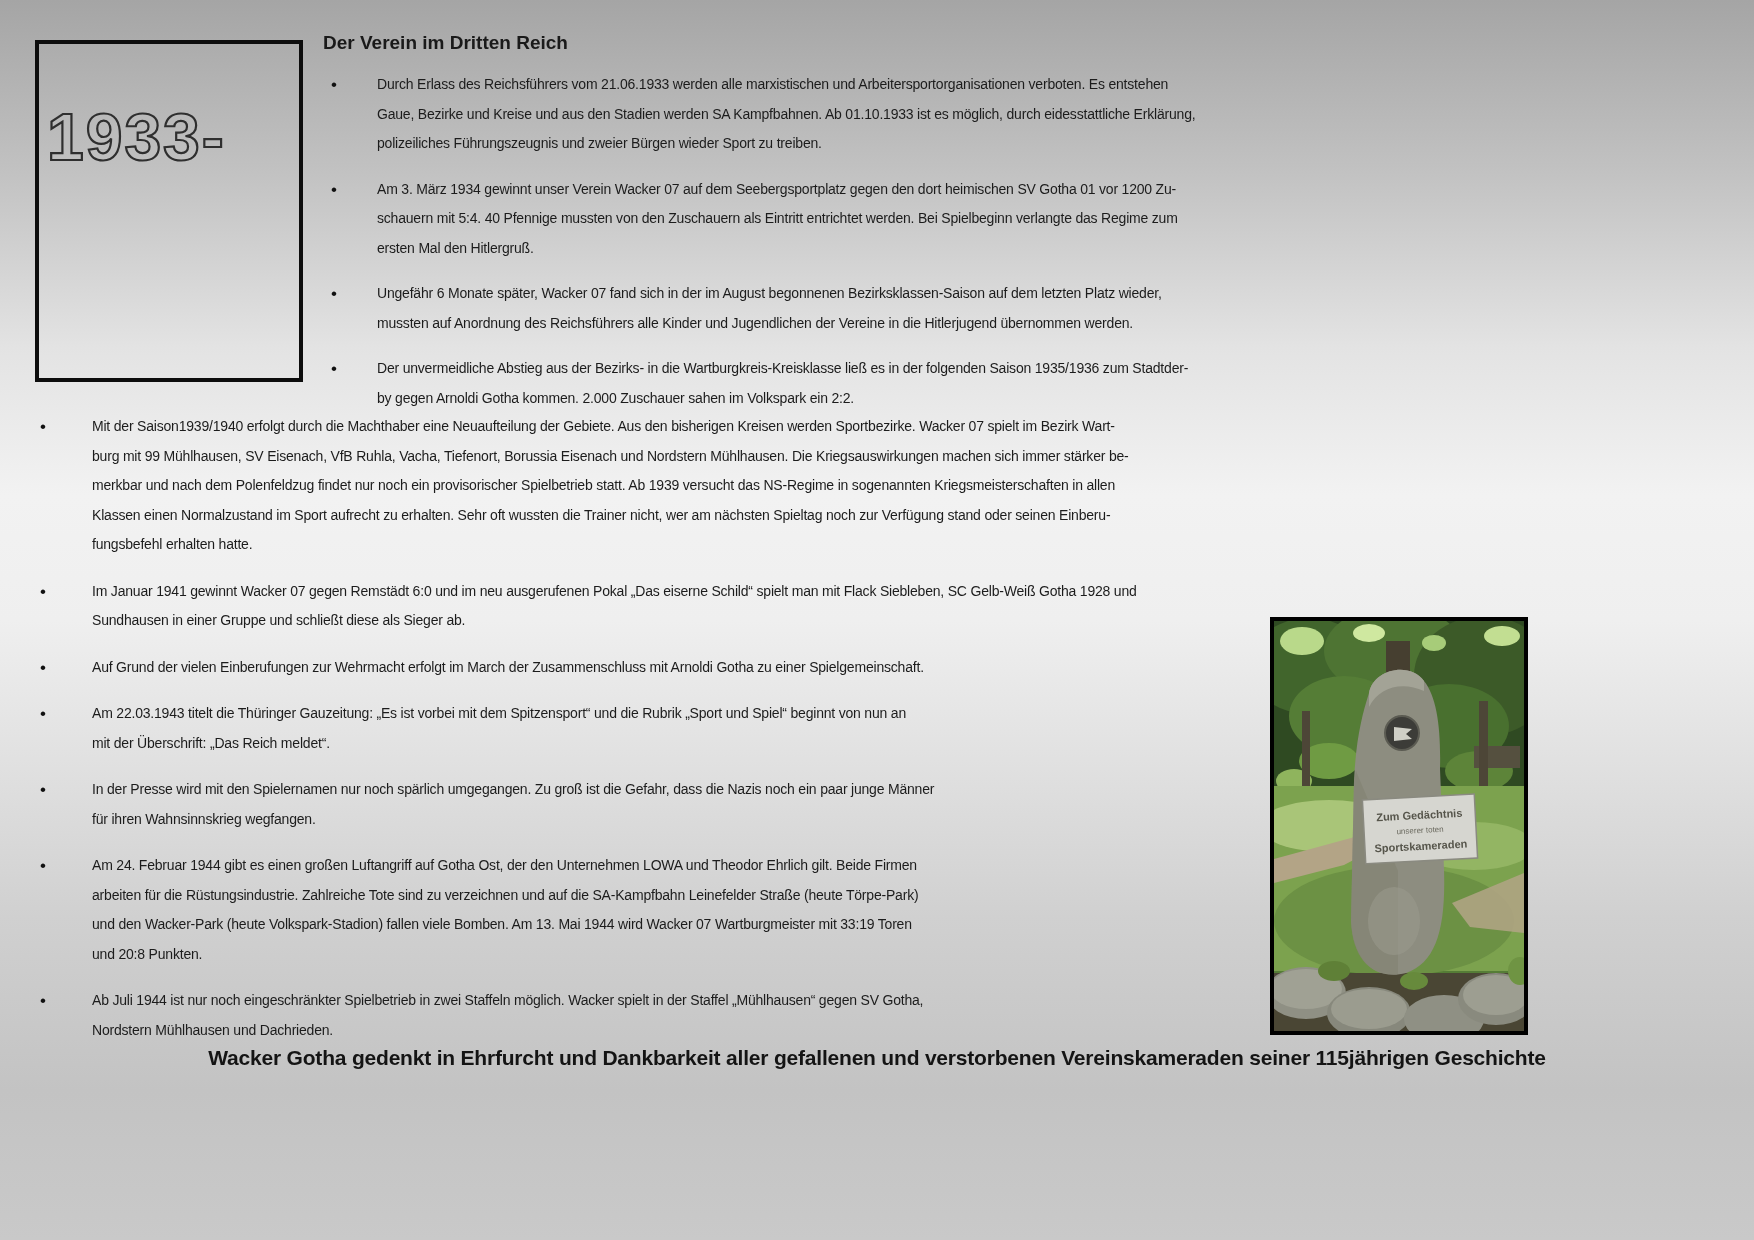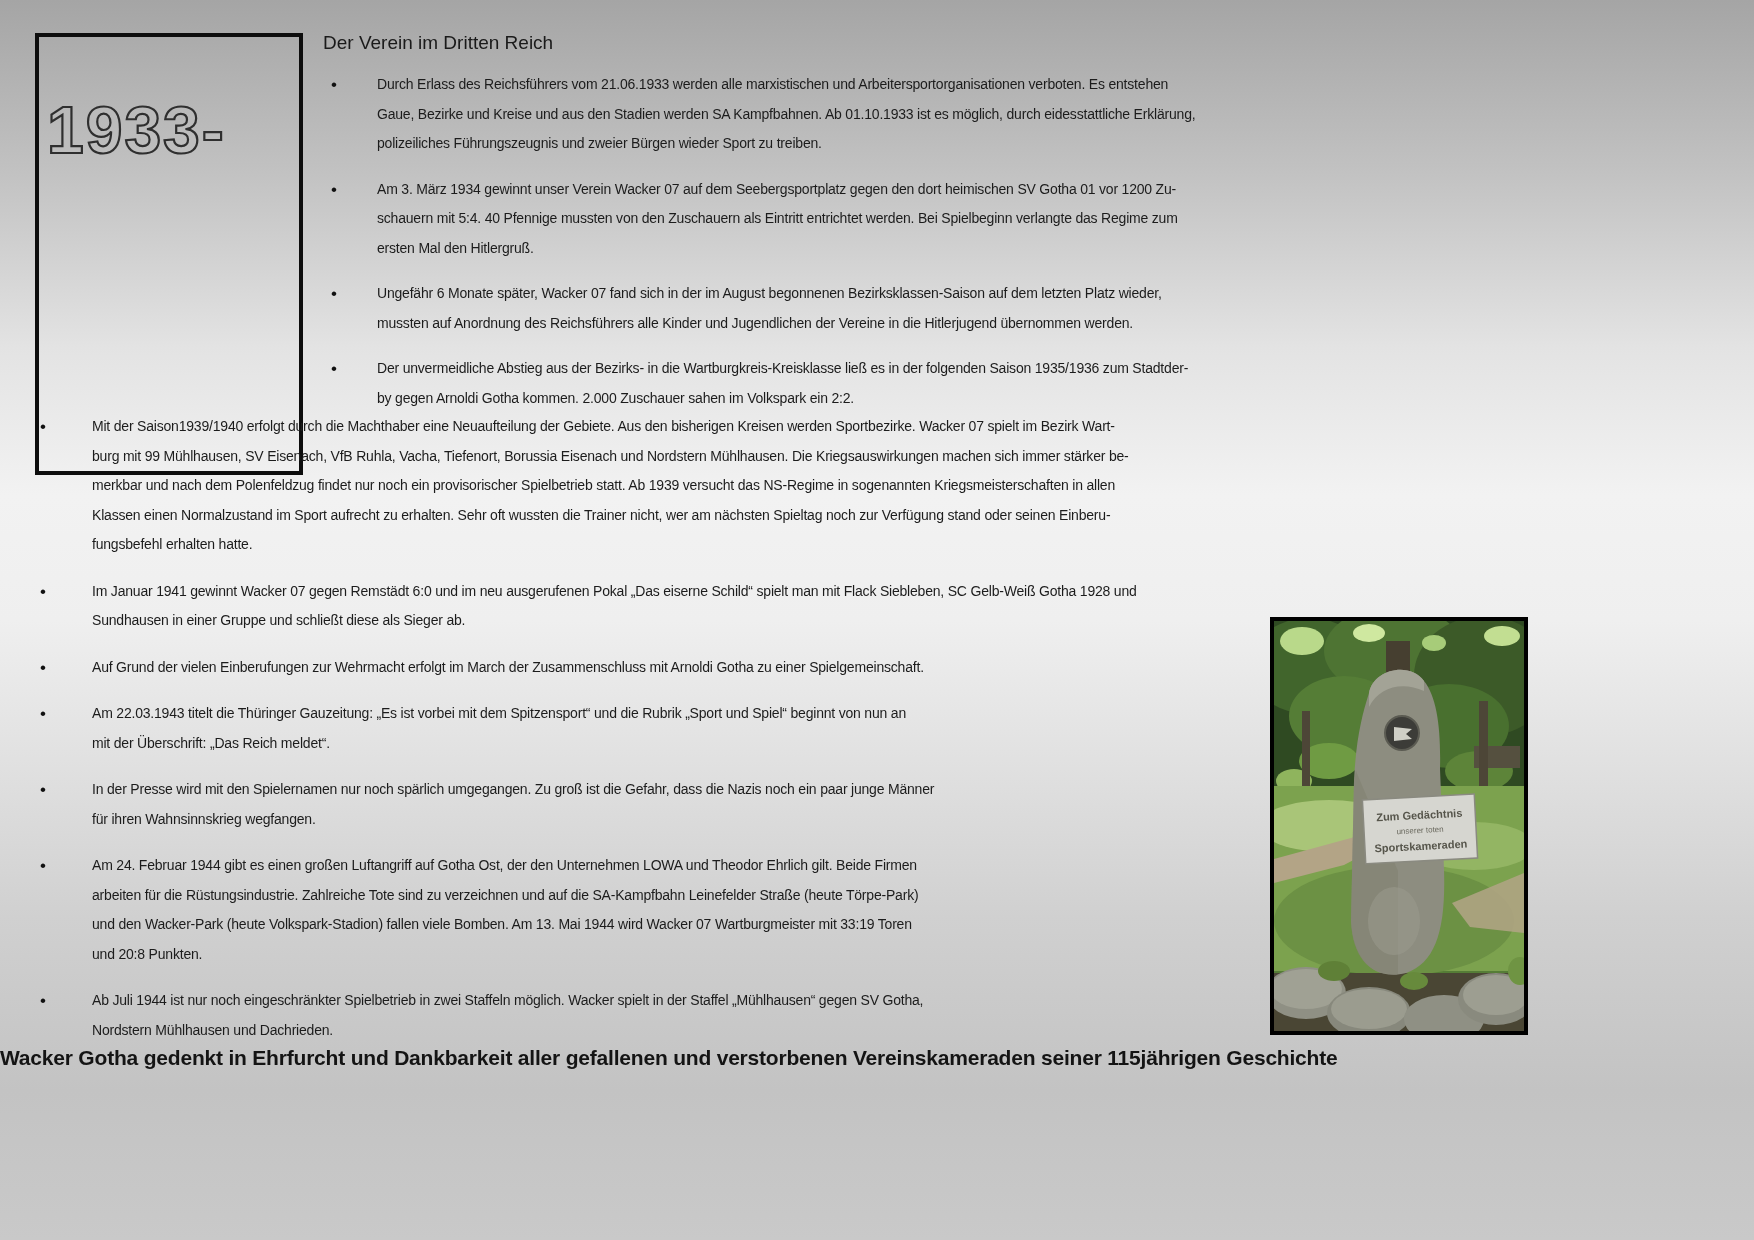--- a/index.html
+++ b/index.html
@@ -11,38 +11,38 @@
   .page{
     position:relative;
     width:1754px;height:1240px;
     overflow:hidden;
     background:linear-gradient(180deg,
       #a5a5a5 0%, #c2c2c2 14%, #e3e3e3 28%, #f2f2f2 40%,
       #efefef 50%, #e0e0e0 62%, #d0d0d0 74%, #c3c3c3 88%, #c9c9c9 100%);
   }
   
   .era-box{
-    position:absolute;left:35px;top:33px;width:268px;height:442px;
+    position:absolute;left:35px;top:40px;width:268px;height:342px;
     border:4px solid #0d0d0d;box-sizing:border-box;
   }
   .era-top{
     position:absolute;left:8px;top:60px;
     font-size:66px;font-weight:700;line-height:1;letter-spacing:2px;
     color:rgba(190,190,190,0.25);
     -webkit-text-stroke:2.2px #2f2f2f;
   }
   .era-bottom{
     position:absolute;left:8px;top:200px;
     font-size:72px;font-weight:700;line-height:1;letter-spacing:1px;
     color:#111;
   }
   
   .heading{
     position:absolute;left:323px;top:32px;
-    font-size:19px;font-weight:400;color:#1a1a1a;
+    font-size:19px;font-weight:700;color:#1a1a1a;
   }
   
   .blist{position:absolute;}
   .right-list{left:323px;top:70px;width:1178px;}
   .full-list{left:30px;top:412px;width:1500px;}
   .bullet-item{display:flex;align-items:flex-start;}
   .right-list .bullet-item{margin-bottom:16px;}
   .full-list .bullet-item{margin-bottom:17px;}
   .bullet-marker{
     flex:none;font-size:17px;line-height:29.5px;color:#111;
@@ -58,21 +58,21 @@
   .narrow .bullet-text{padding-right:214px;}
   
   .photo-frame{
     position:absolute;left:1270px;top:617px;width:250px;height:410px;
     border:4px solid #000;box-sizing:content-box;background:#557d36;
   }
   .photo-frame svg{display:block;}
   
   .footer{
     position:absolute;left:0;top:1046px;width:1754px;
-    text-align:left;font-size:21px;font-weight:700;color:#141414;
+    text-align:center;font-size:21px;font-weight:700;color:#141414;
     letter-spacing:-0.2px;
   }
 </style>
 </head>
 <body>
 
 <div class="page">
 
   <div class="era-box">
     <div class="era-top">1933-</div>

